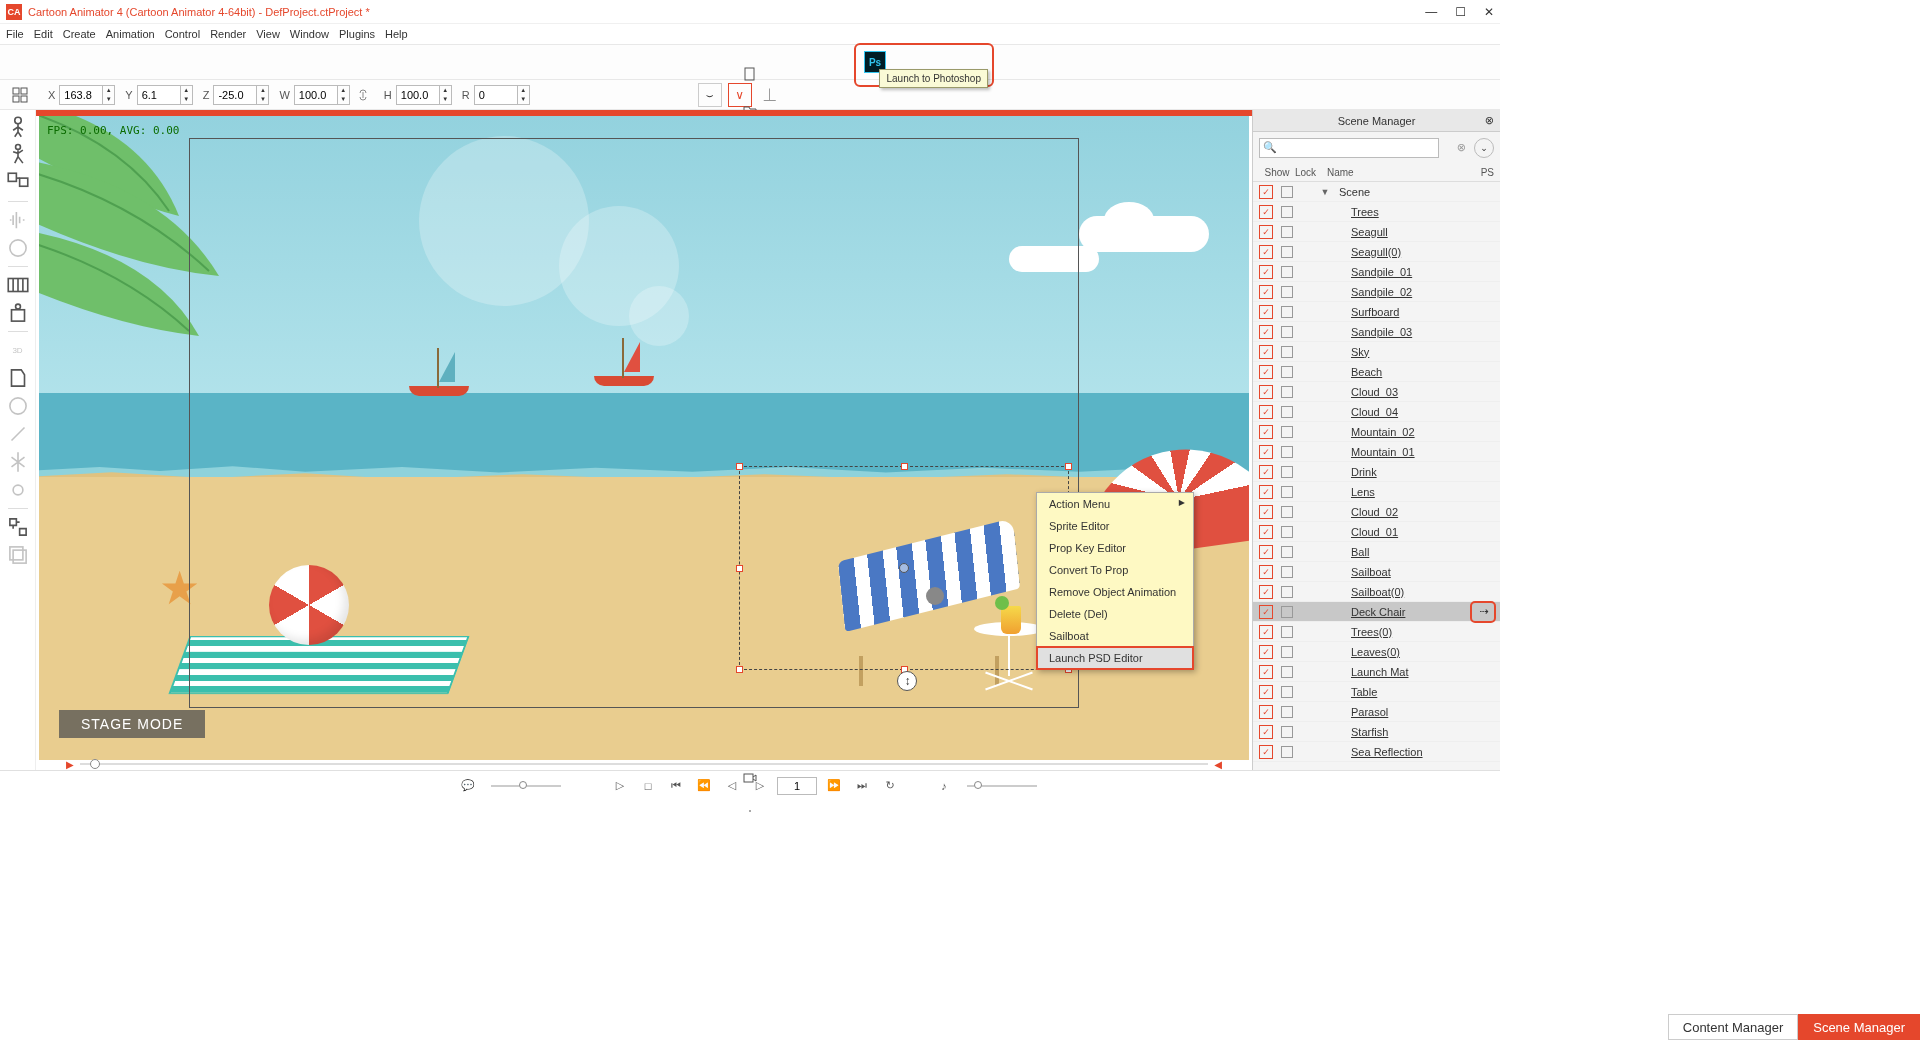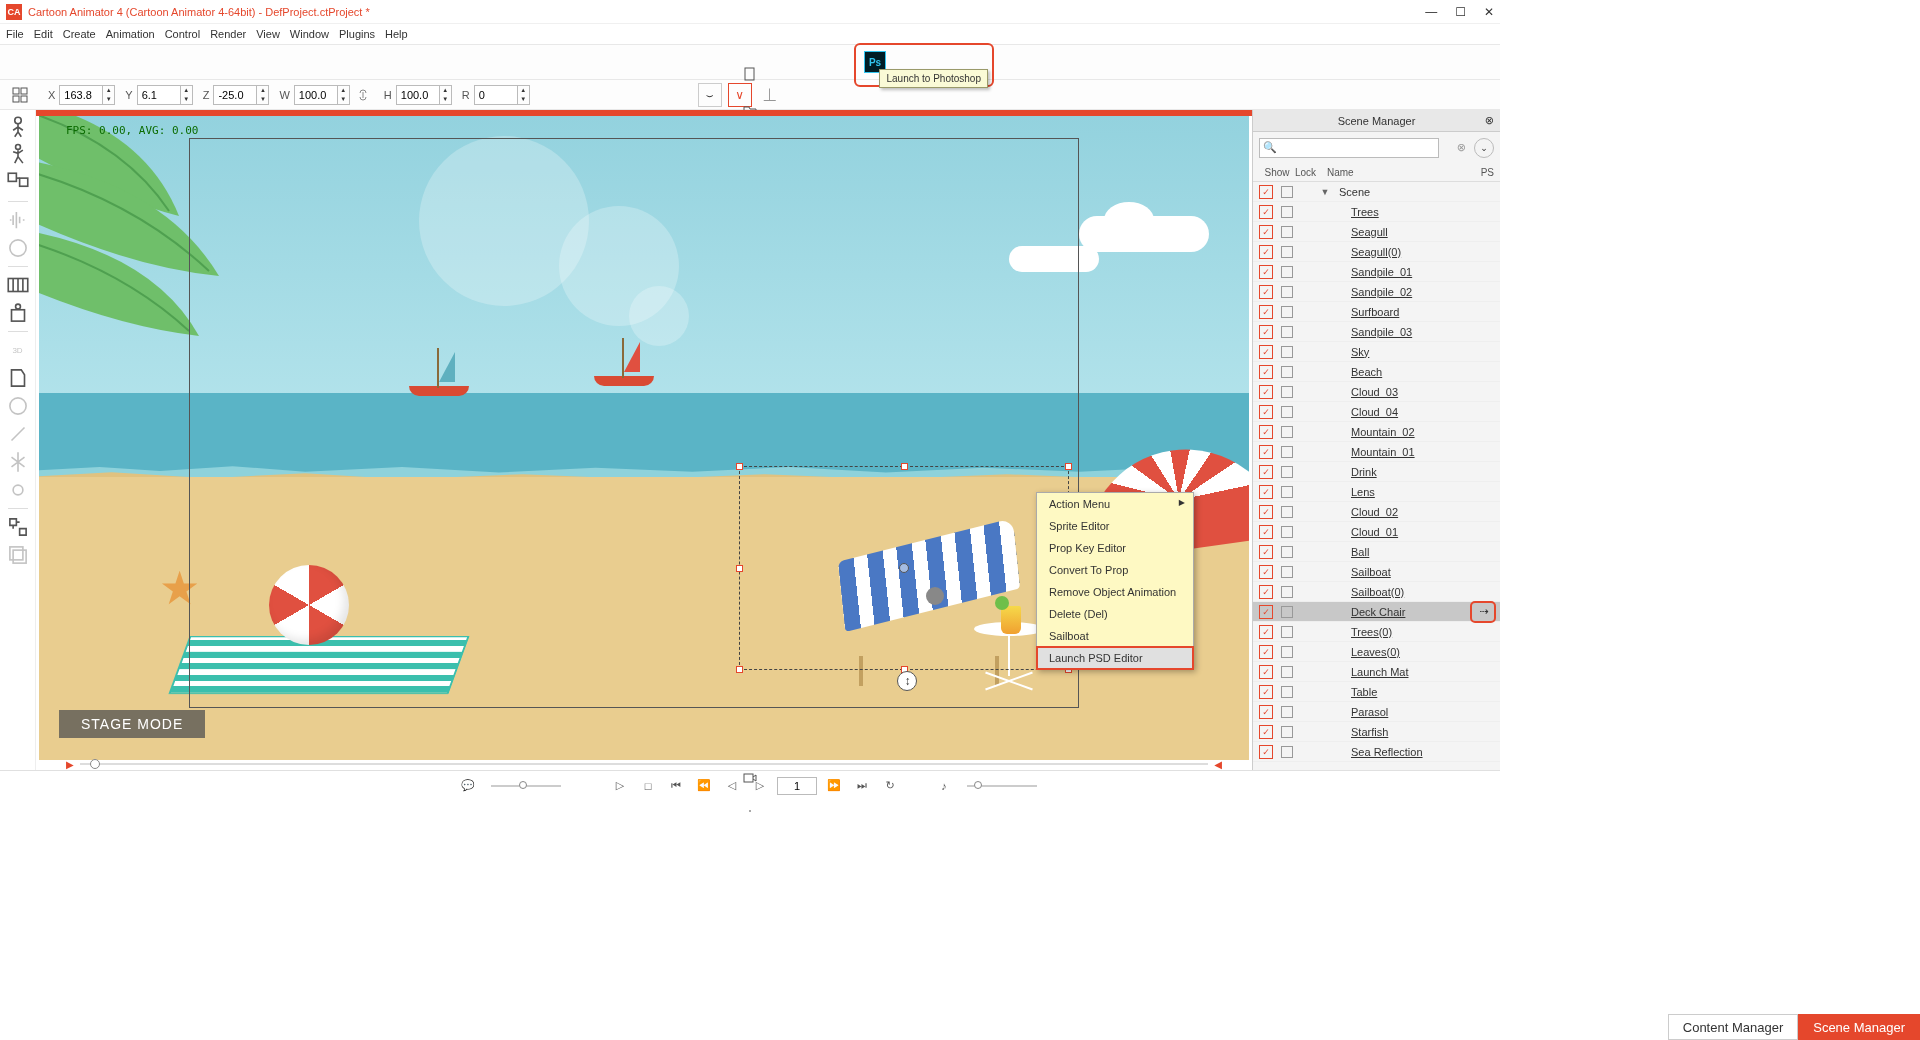--- a/index.html
+++ b/index.html
@@ -46,21 +46,21 @@
 
 .main { display: flex; height: 660px; position:relative;}
 .left-tools { width: 36px; background:#fff; border-right:1px solid #eee; display:flex; flex-direction:column; align-items:center; padding-top:4px; gap:2px;}
 .left-tools .lt-btn { width:26px; height:26px; display:flex;align-items:center;justify-content:center;color:#555;cursor:pointer;}
 .left-tools .lt-sep { width:20px; height:1px; background:#ddd; margin:3px 0;}
 .left-tools .lt-btn.disabled{opacity:0.35;}
 
 .stage { flex:1; position:relative; overflow:hidden;}
 .stage-top-red{height:6px;background:#e5472c;}
 .canvas { position:absolute; top:6px; left:3px; right:3px; bottom:10px; background:linear-gradient(180deg,#9ed8e3 0%, #b6e2ea 50%, #c9ecf1 55%); overflow:hidden;}
-.fps { position:absolute; top:8px; left:8px; color:#0b6b00; font-family:monospace; font-size:11px; z-index:50;margin-left:19px;}
+.fps { position:absolute; top:8px; left:8px; color:#0b6b00; font-family:monospace; font-size:11px; z-index:50;}
 .camera-frame { position:absolute; border:1px solid #555; top:22px; left:150px; width:890px; height:570px;}
 .selection-box { position:absolute; border:1px dashed #444; top:350px; left:700px; width:330px; height:204px; z-index:40;}
 .selection-box .handle { position:absolute; width:7px; height:7px; background:#fff; border:1px solid #e5472c;}
 .selection-box .h-tl{top:-4px;left:-4px;} .selection-box .h-tr{top:-4px;right:-4px;}
 .selection-box .h-bl{bottom:-4px;left:-4px;} .selection-box .h-br{bottom:-4px;right:-4px;}
 .selection-box .h-tm{top:-4px;left:50%;margin-left:-3px;} .selection-box .h-bm{bottom:-4px;left:50%;margin-left:-3px;}
 .selection-box .h-ml{top:50%;left:-4px;margin-top:-3px;} .selection-box .h-mr{top:50%;right:-4px;margin-top:-3px;}
 .selection-box .center-dot{position:absolute;top:50%;left:50%;width:10px;height:10px;margin:-5px;border:1px solid #555;border-radius:50%;background:rgba(255,255,255,0.5);}
 .pivot-handle{position:absolute;bottom:-22px;left:48%;width:20px;height:20px;border:1px solid #555;border-radius:50%;display:flex;align-items:center;justify-content:center;background:#fff;}
 .pivot-handle::after{content:"↕";font-size:12px;}

